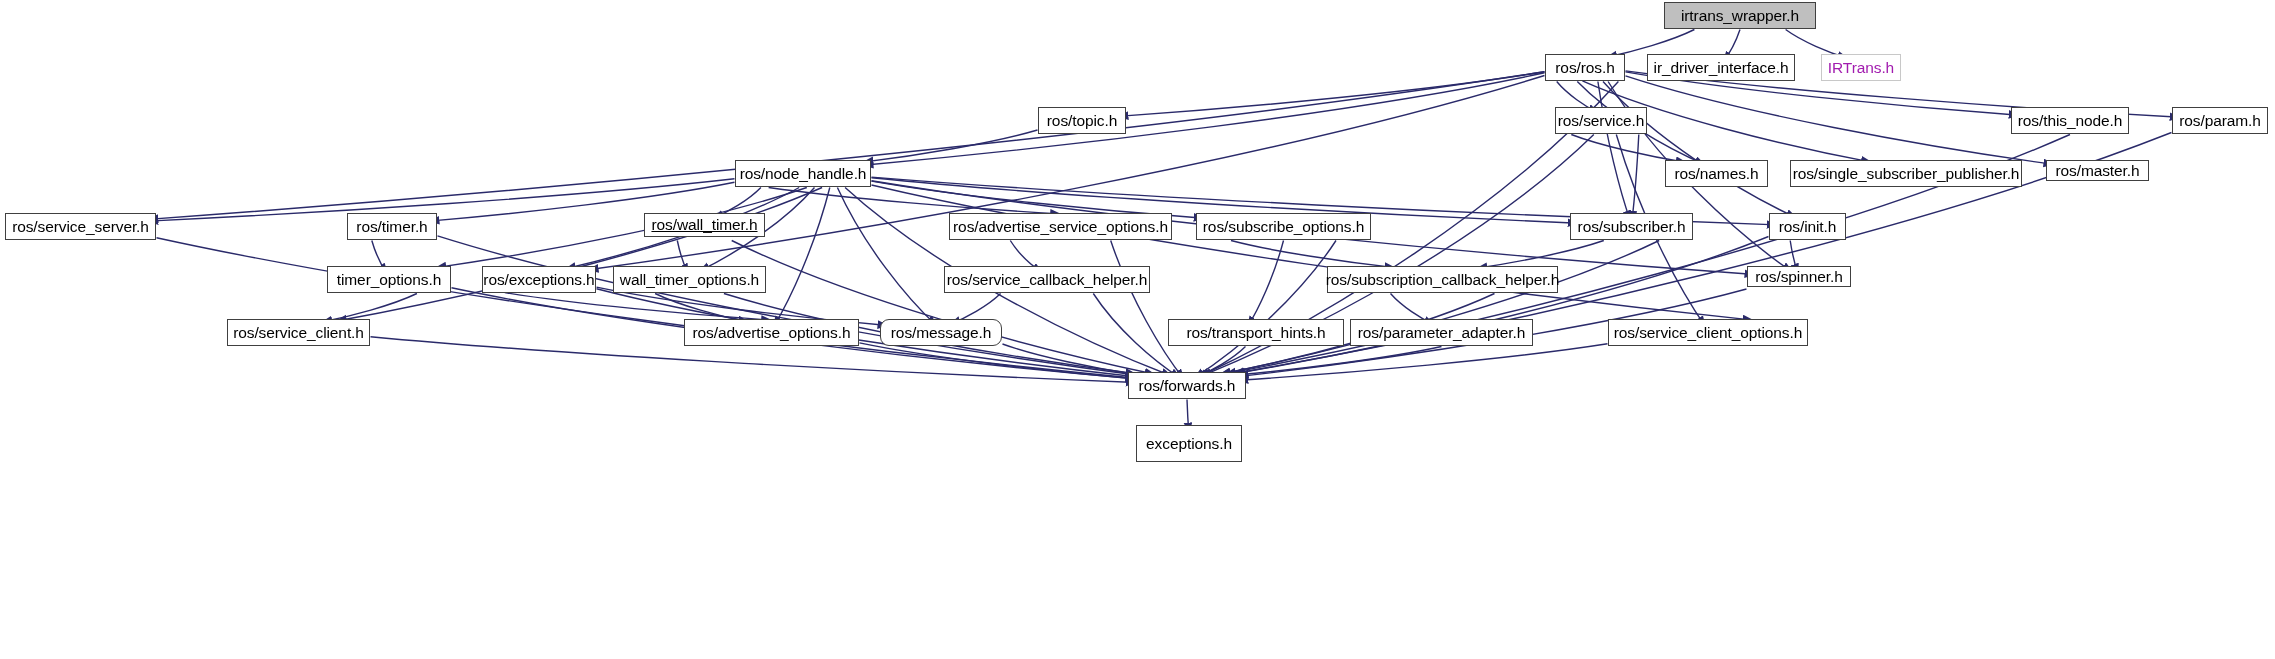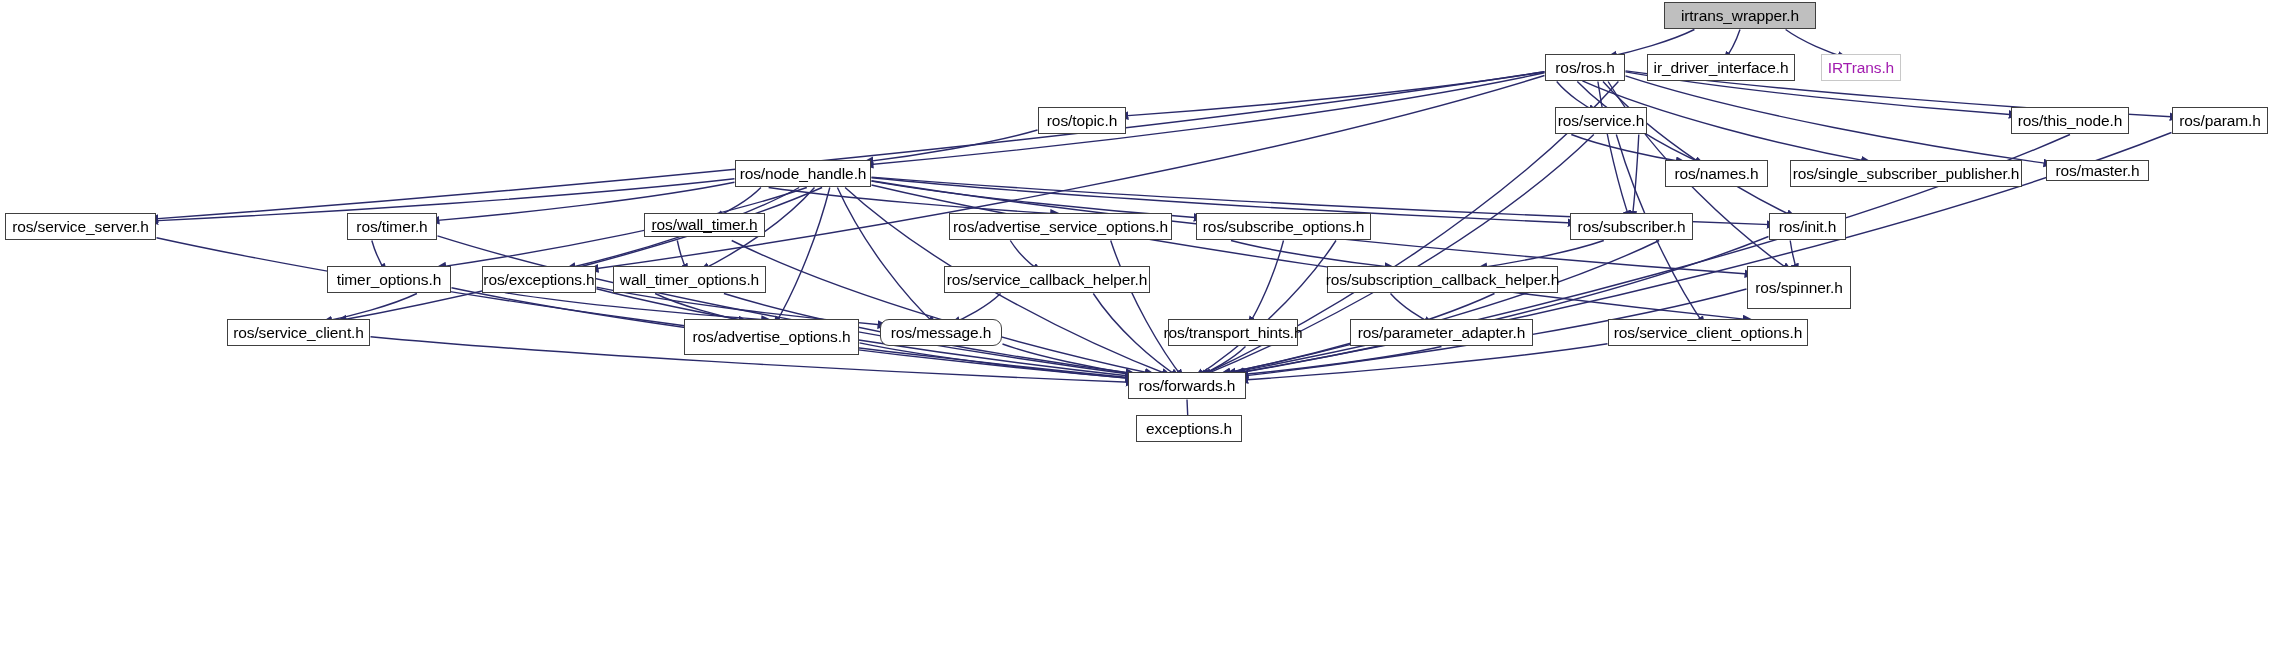--- a/index.html
+++ b/index.html
@@ -149,23 +149,23 @@
       <div class="node" style="left: 644px; top: 213px; width: 121px; height: 24px; text-decoration: underline;">ros/wall_timer.h</div>
       <div class="node" style="left: 949px; top: 213px; width: 223px; height: 27px;">ros/advertise_service_options.h</div>
       <div class="node" style="left: 1196px; top: 213px; width: 175px; height: 27px;">ros/subscribe_options.h</div>
       <div class="node" style="left: 1570px; top: 213px; width: 123px; height: 27px;">ros/subscriber.h</div>
       <div class="node" style="left: 1769px; top: 213px; width: 77px; height: 27px;">ros/init.h</div>
       <div class="node" style="left: 327px; top: 266px; width: 124px; height: 27px;">timer_options.h</div>
       <div class="node" style="left: 482px; top: 266px; width: 114px; height: 27px;">ros/exceptions.h</div>
       <div class="node" style="left: 613px; top: 266px; width: 153px; height: 27px;">wall_timer_options.h</div>
       <div class="node" style="left: 944px; top: 266px; width: 206px; height: 27px;">ros/service_callback_helper.h</div>
       <div class="node" style="left: 1327px; top: 266px; width: 231px; height: 27px;">ros/subscription_callback_helper.h</div>
-      <div class="node" style="left: 1747px; top: 266px; width: 104px; height: 43px;">ros/spinner.h</div>
+      <div class="node" style="left: 1747px; top: 266px; width: 104px; height: 21px;">ros/spinner.h</div>
       <div class="node" style="left: 227px; top: 319px; width: 143px; height: 27px;">ros/service_client.h</div>
-      <div class="node" style="left: 684px; top: 319px; width: 175px; height: 36px;">ros/advertise_options.h</div>
+      <div class="node" style="left: 684px; top: 319px; width: 175px; height: 27px;">ros/advertise_options.h</div>
       <div class="node" style="left: 880px; top: 319px; width: 122px; height: 27px; border-radius: 9px;">ros/message.h</div>
-      <div class="node" style="left: 1168px; top: 319px; width: 130px; height: 27px;">ros/transport_hints.h</div>
+      <div class="node" style="left: 1168px; top: 319px; width: 176px; height: 27px;">ros/transport_hints.h</div>
       <div class="node" style="left: 1350px; top: 319px; width: 183px; height: 27px;">ros/parameter_adapter.h</div>
       <div class="node" style="left: 1608px; top: 319px; width: 200px; height: 27px;">ros/service_client_options.h</div>
       <div class="node" style="left: 1128px; top: 372px; width: 118px; height: 27px;">ros/forwards.h</div>
-      <div class="node" style="left: 1136px; top: 415px; width: 106px; height: 27px;">exceptions.h</div>
+      <div class="node" style="left: 1136px; top: 425px; width: 106px; height: 37px;">exceptions.h</div>
     </div>
 </div>
 
 </body></html>

